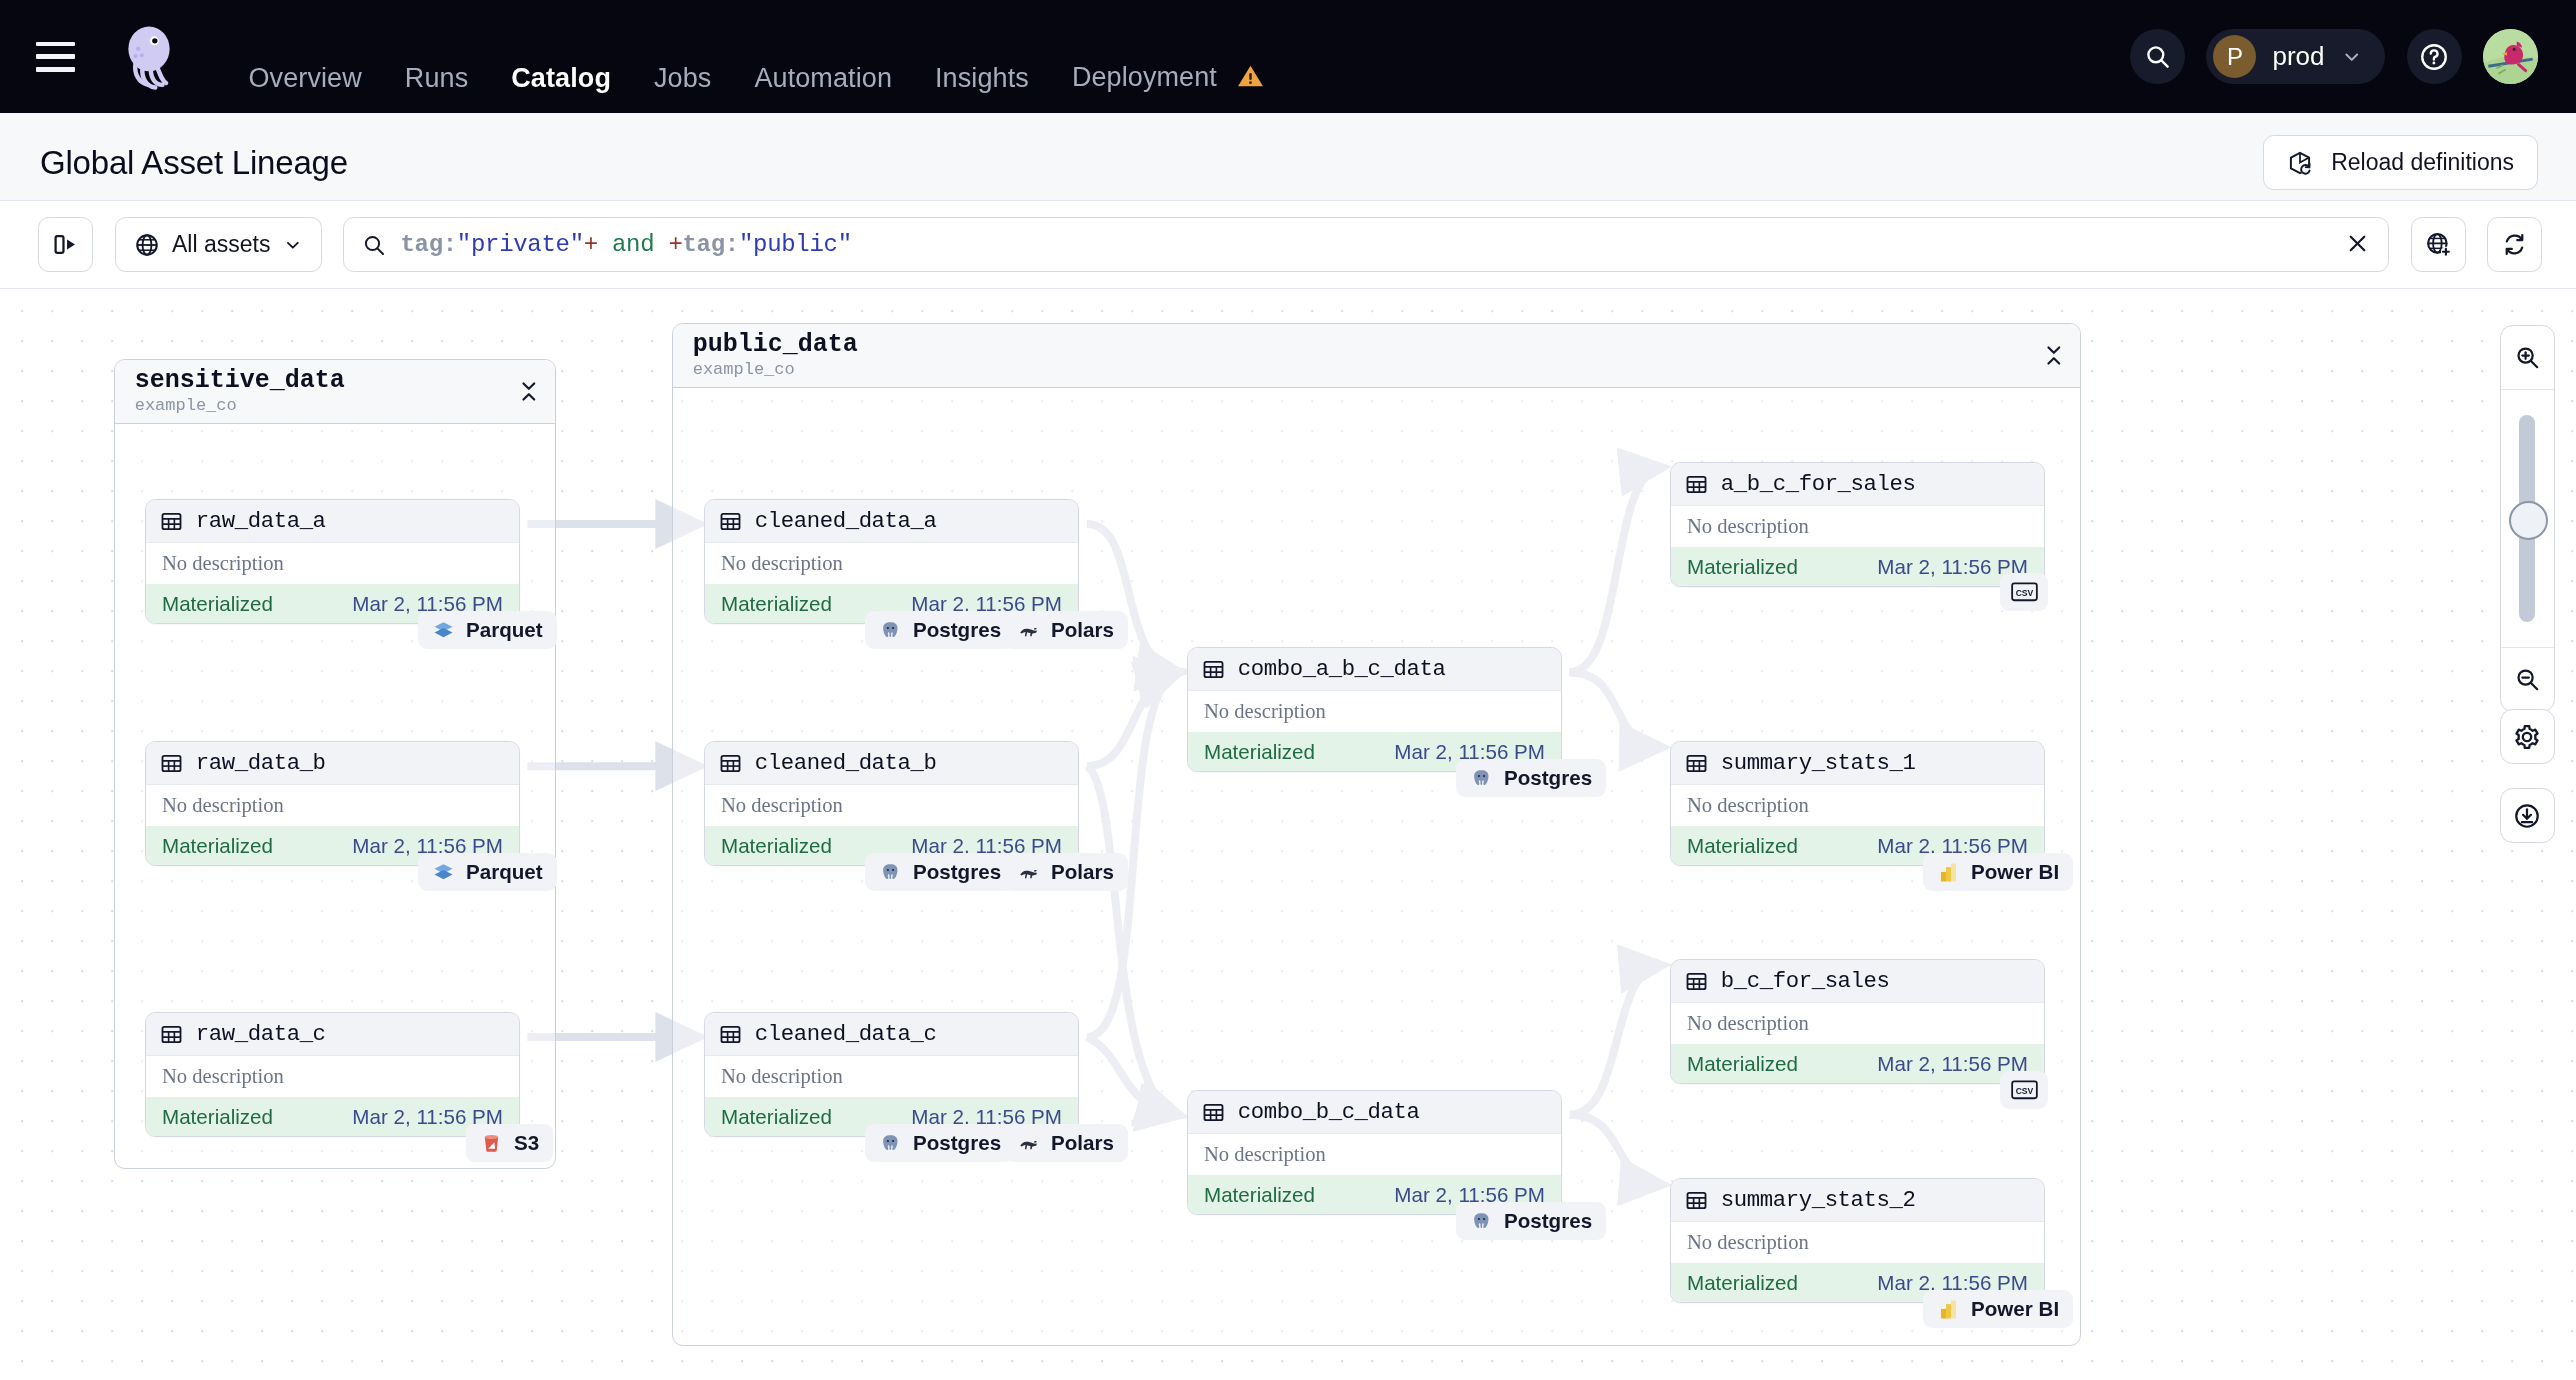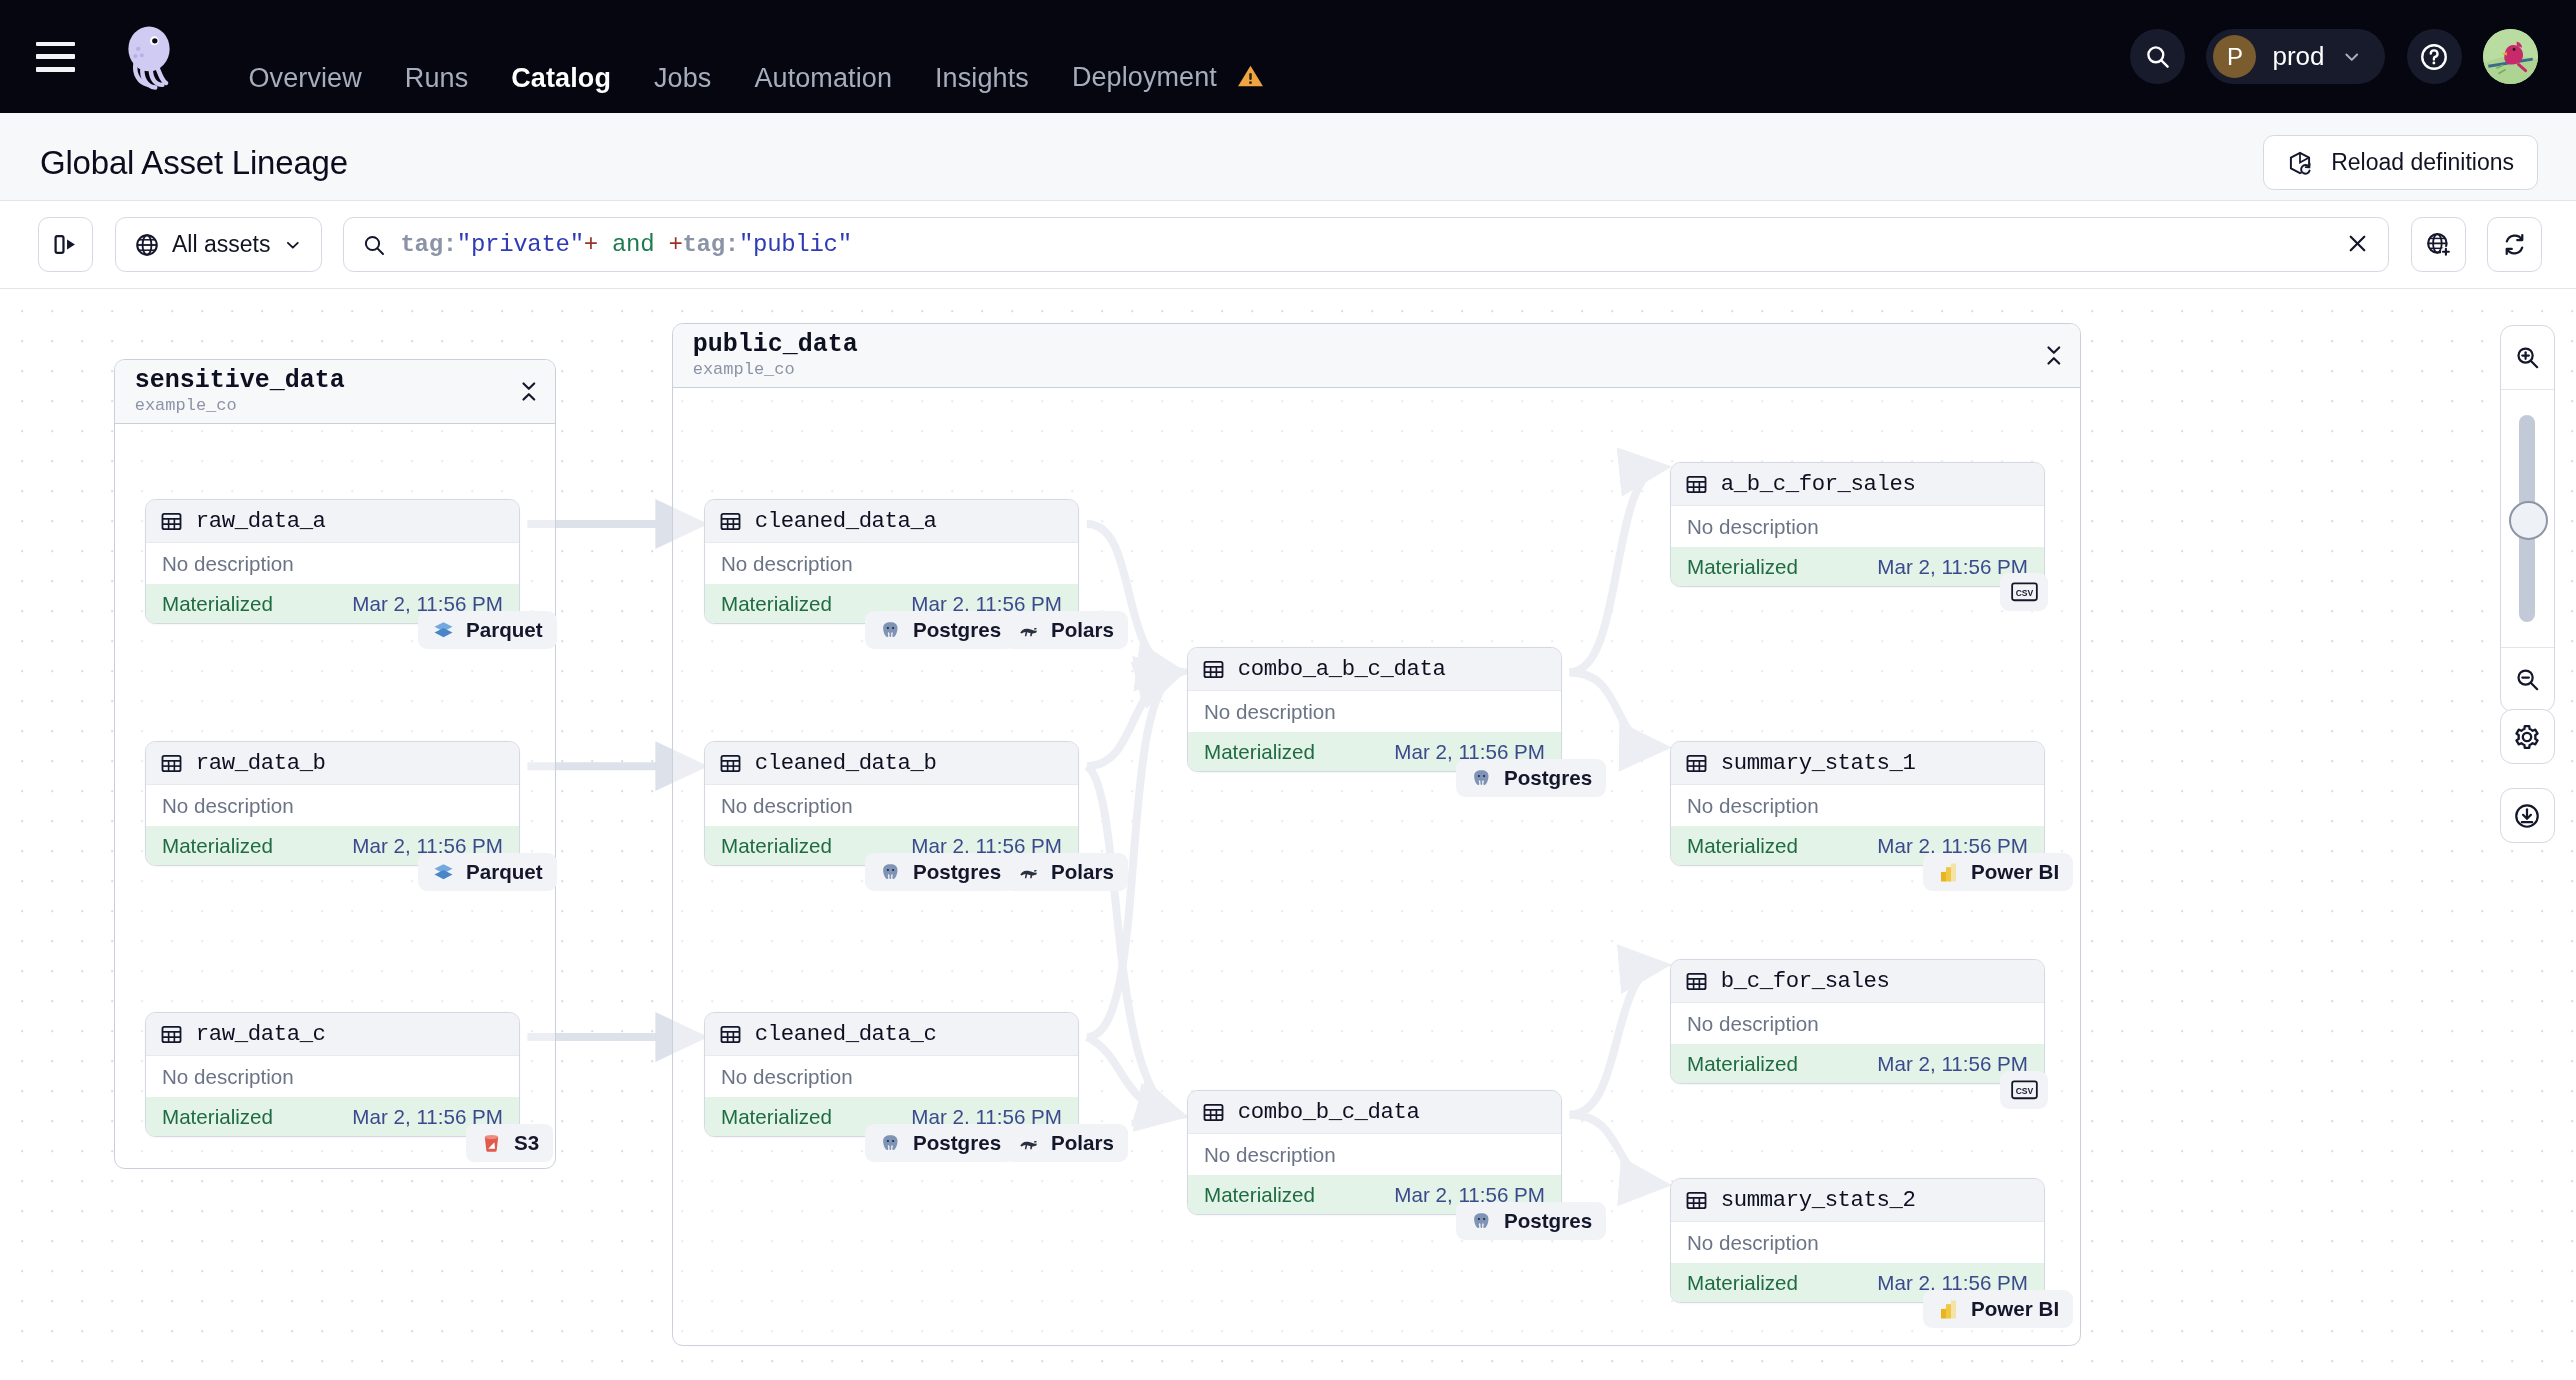--- a/index.html
+++ b/index.html
@@ -89,21 +89,21 @@
   .group-collapse { position: absolute; right: 16px; top: 18px; cursor: pointer; }
 
   .node { position: absolute; width: 375px; border: 0.9px solid #d3d8e3;
     border-radius: 10.7px; background: #fff; box-shadow: 0 0.9px 1.8px rgba(16,24,40,.04);
     overflow: hidden; cursor: pointer; }
   .node-hdr { height: 43px; background: #f1f3f7; border-bottom: 0.9px solid #e6e9f0;
     display: flex; align-items: center; gap: 12.5px; padding: 0 14.3px; }
   .node-name { font-family:"Liberation Mono", monospace; font-size: 22.3px;
     font-weight: 400; color: #0d1020; letter-spacing: -0.4px; }
   .node-desc { height: 41px; display: flex; align-items: center; padding: 0 16px;
-    font-size: 20.6px; color: #6b7487; }
+    font-size: 20.6px; color: #6b7487; font-family: Liberation Serif, serif; }
   .node-status { height: 39px; background: #e4f3e8; display: flex; align-items: center;
     padding: 0 16px; }
   .st-label { font-size: 20.6px; color: #1f6b42; }
   .st-date { margin-left: auto; font-size: 20.6px; color: #3b4a8c; }
 
   .badge { position: absolute; height: 38px; background: #f1f3f7; border-radius: 9px;
     display: flex; align-items: center; gap: 10.7px; padding: 0 14.3px; cursor: pointer; }
   .badge-txt { font-size: 20.6px; font-weight: 700; color: #14172b; }
   .badge.icon-only { padding: 0 10.7px; }
 

